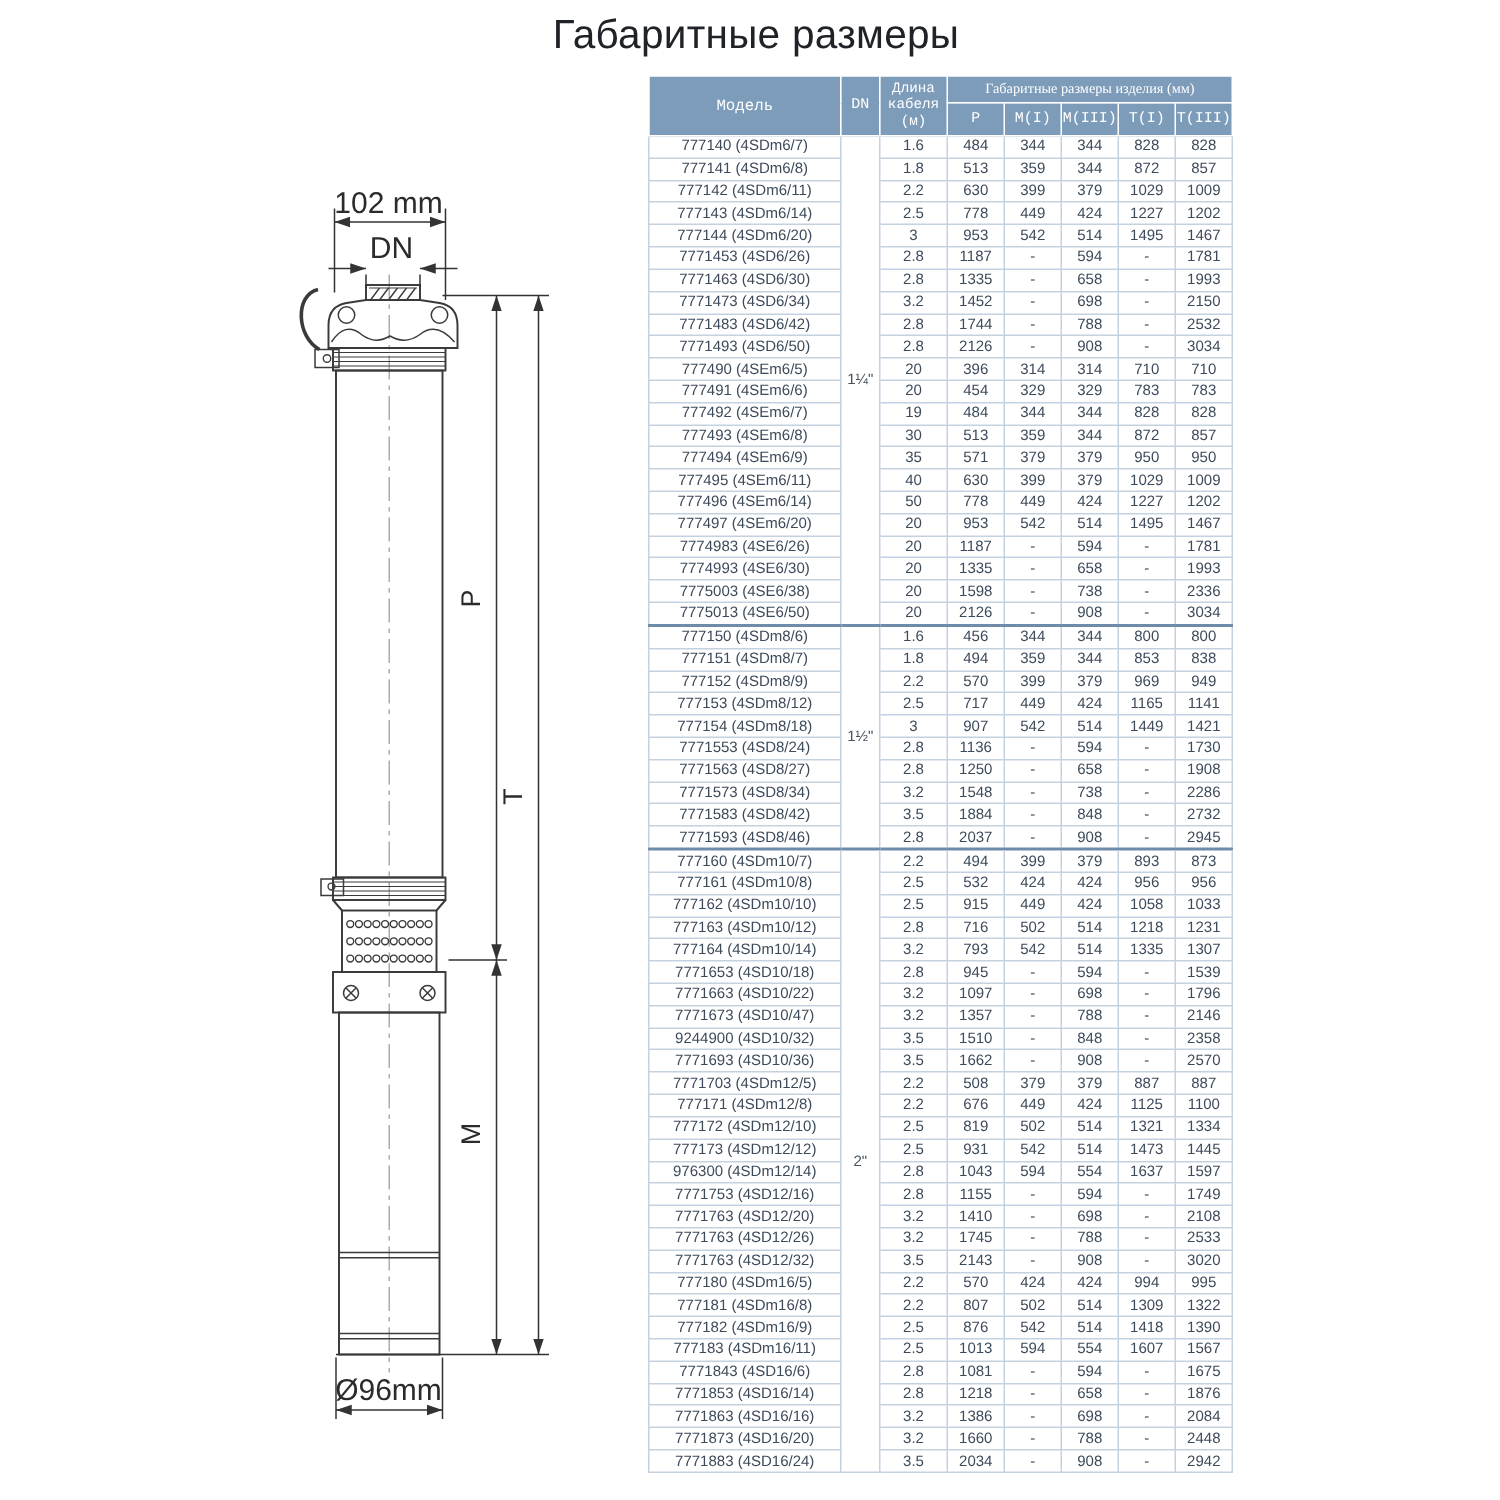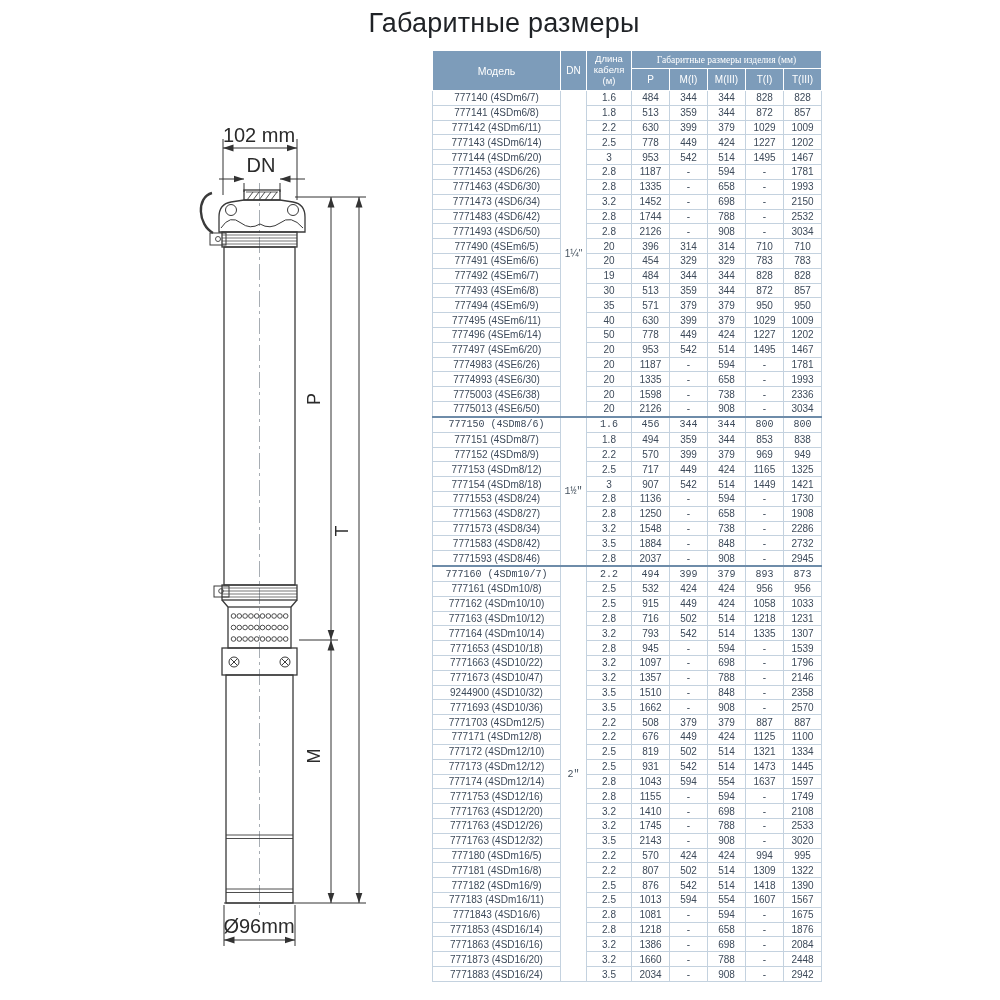--- a/index.html
+++ b/index.html
@@ -22,30 +22,30 @@
   }
   table.dims col.c-model{width:128px;}
   table.dims col.c-dn{width:26px;}
   table.dims col.c-cable{width:45px;}
   table.dims col.c-dim{width:38px;}
   table.dims th{
     background:#7d9cba;color:#ffffff;font-weight:400;
     border:1px solid #ffffff;padding:0;text-align:center;vertical-align:middle;
   }
   th.h-span{height:17px;font-size:9.5px;font-family:Liberation Serif, serif;}
-  th.h-sub{height:21px;font-size:10px;}
+  th.h-sub{height:21px;font-size:10px;font-family:Liberation Mono, monospace;}
   th.h-model{font-size:10.5px;}
   th.h-cable{font-size:9.5px;line-height:1.15;}
   th.h-dn{font-size:10px;}
   table.dims td{
     border:1px solid #c4d2df;padding:0;text-align:center;vertical-align:middle;
     font-size:10px;color:#3d4a5a;height:13px;white-space:nowrap;
   }
   table.dims td.dn{font-size:10px;color:#45525f;}
-  tr.group-start td{border-top:2px solid #6e8ca9;font-family:Liberation Mono, monospace;}
+  tr.group-start td{border-top:2px solid #6e8ca9;}
 </style>
 </head>
 <body>
 
 <h1 class="title">Габаритные размеры</h1>
 
 <div class="drawing">
 <svg width="290" height="880" viewBox="0 0 290 880" xmlns="http://www.w3.org/2000/svg">
   <defs>
     <marker id="arr" markerWidth="12" markerHeight="9" refX="10.5" refY="4.5" orient="auto-start-reverse" markerUnits="userSpaceOnUse">
@@ -443,21 +443,21 @@
           <td>969</td>
           <td>949</td>
         </tr>
         <tr>
           <td>777153 (4SDm8/12)</td>
           <td>2.5</td>
           <td>717</td>
           <td>449</td>
           <td>424</td>
           <td>1165</td>
-          <td>1325</td>
+          <td>1141</td>
         </tr>
         <tr>
           <td>777154 (4SDm8/18)</td>
           <td>3</td>
           <td>907</td>
           <td>542</td>
           <td>514</td>
           <td>1449</td>
           <td>1421</td>
         </tr>
@@ -627,21 +627,21 @@
         <tr>
           <td>777173 (4SDm12/12)</td>
           <td>2.5</td>
           <td>931</td>
           <td>542</td>
           <td>514</td>
           <td>1473</td>
           <td>1445</td>
         </tr>
         <tr>
-          <td>777174 (4SDm12/14)</td>
+          <td>976300 (4SDm12/14)</td>
           <td>2.8</td>
           <td>1043</td>
           <td>594</td>
           <td>554</td>
           <td>1637</td>
           <td>1597</td>
         </tr>
         <tr>
           <td>7771753 (4SD12/16)</td>
           <td>2.8</td>

